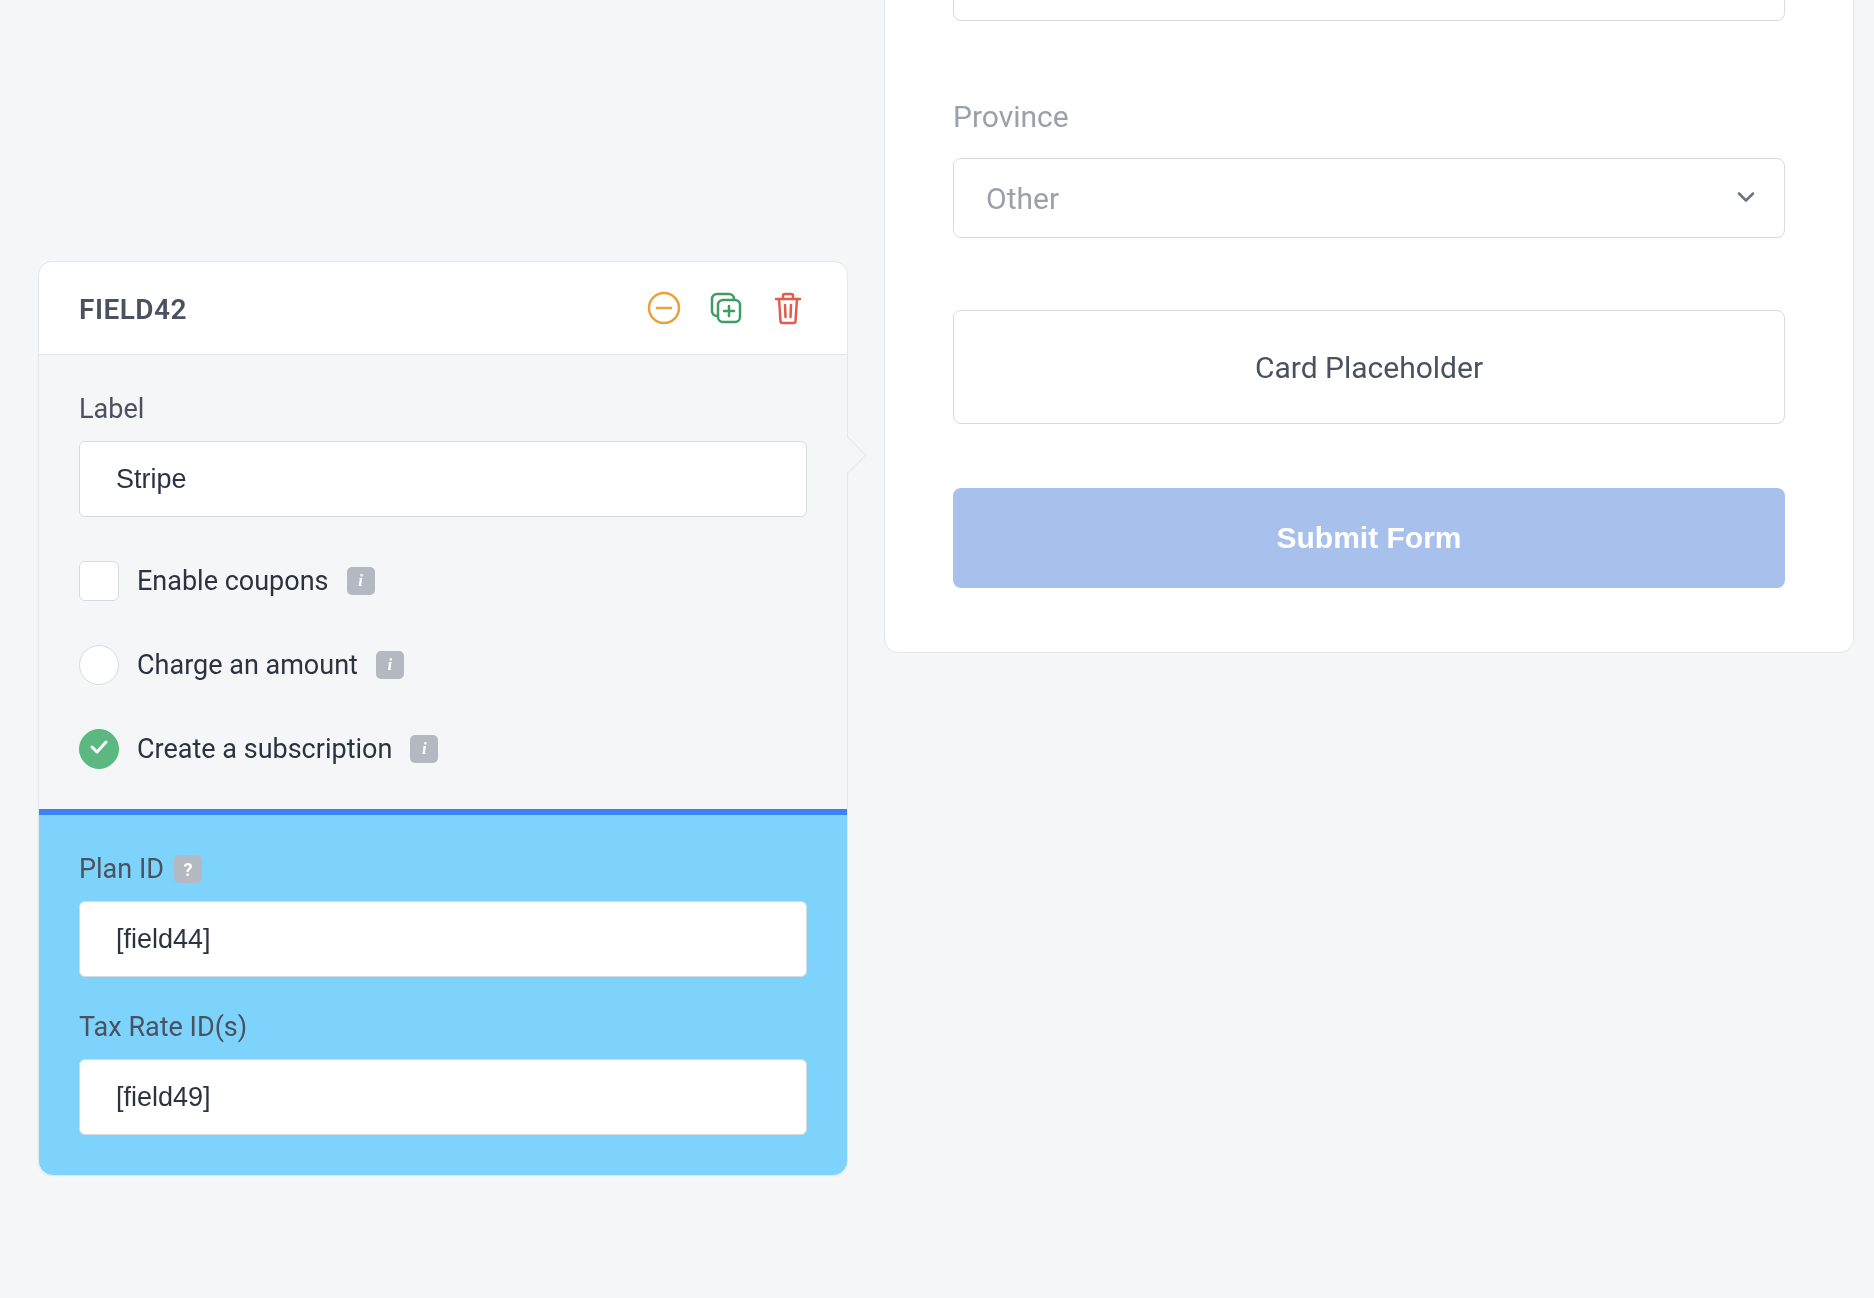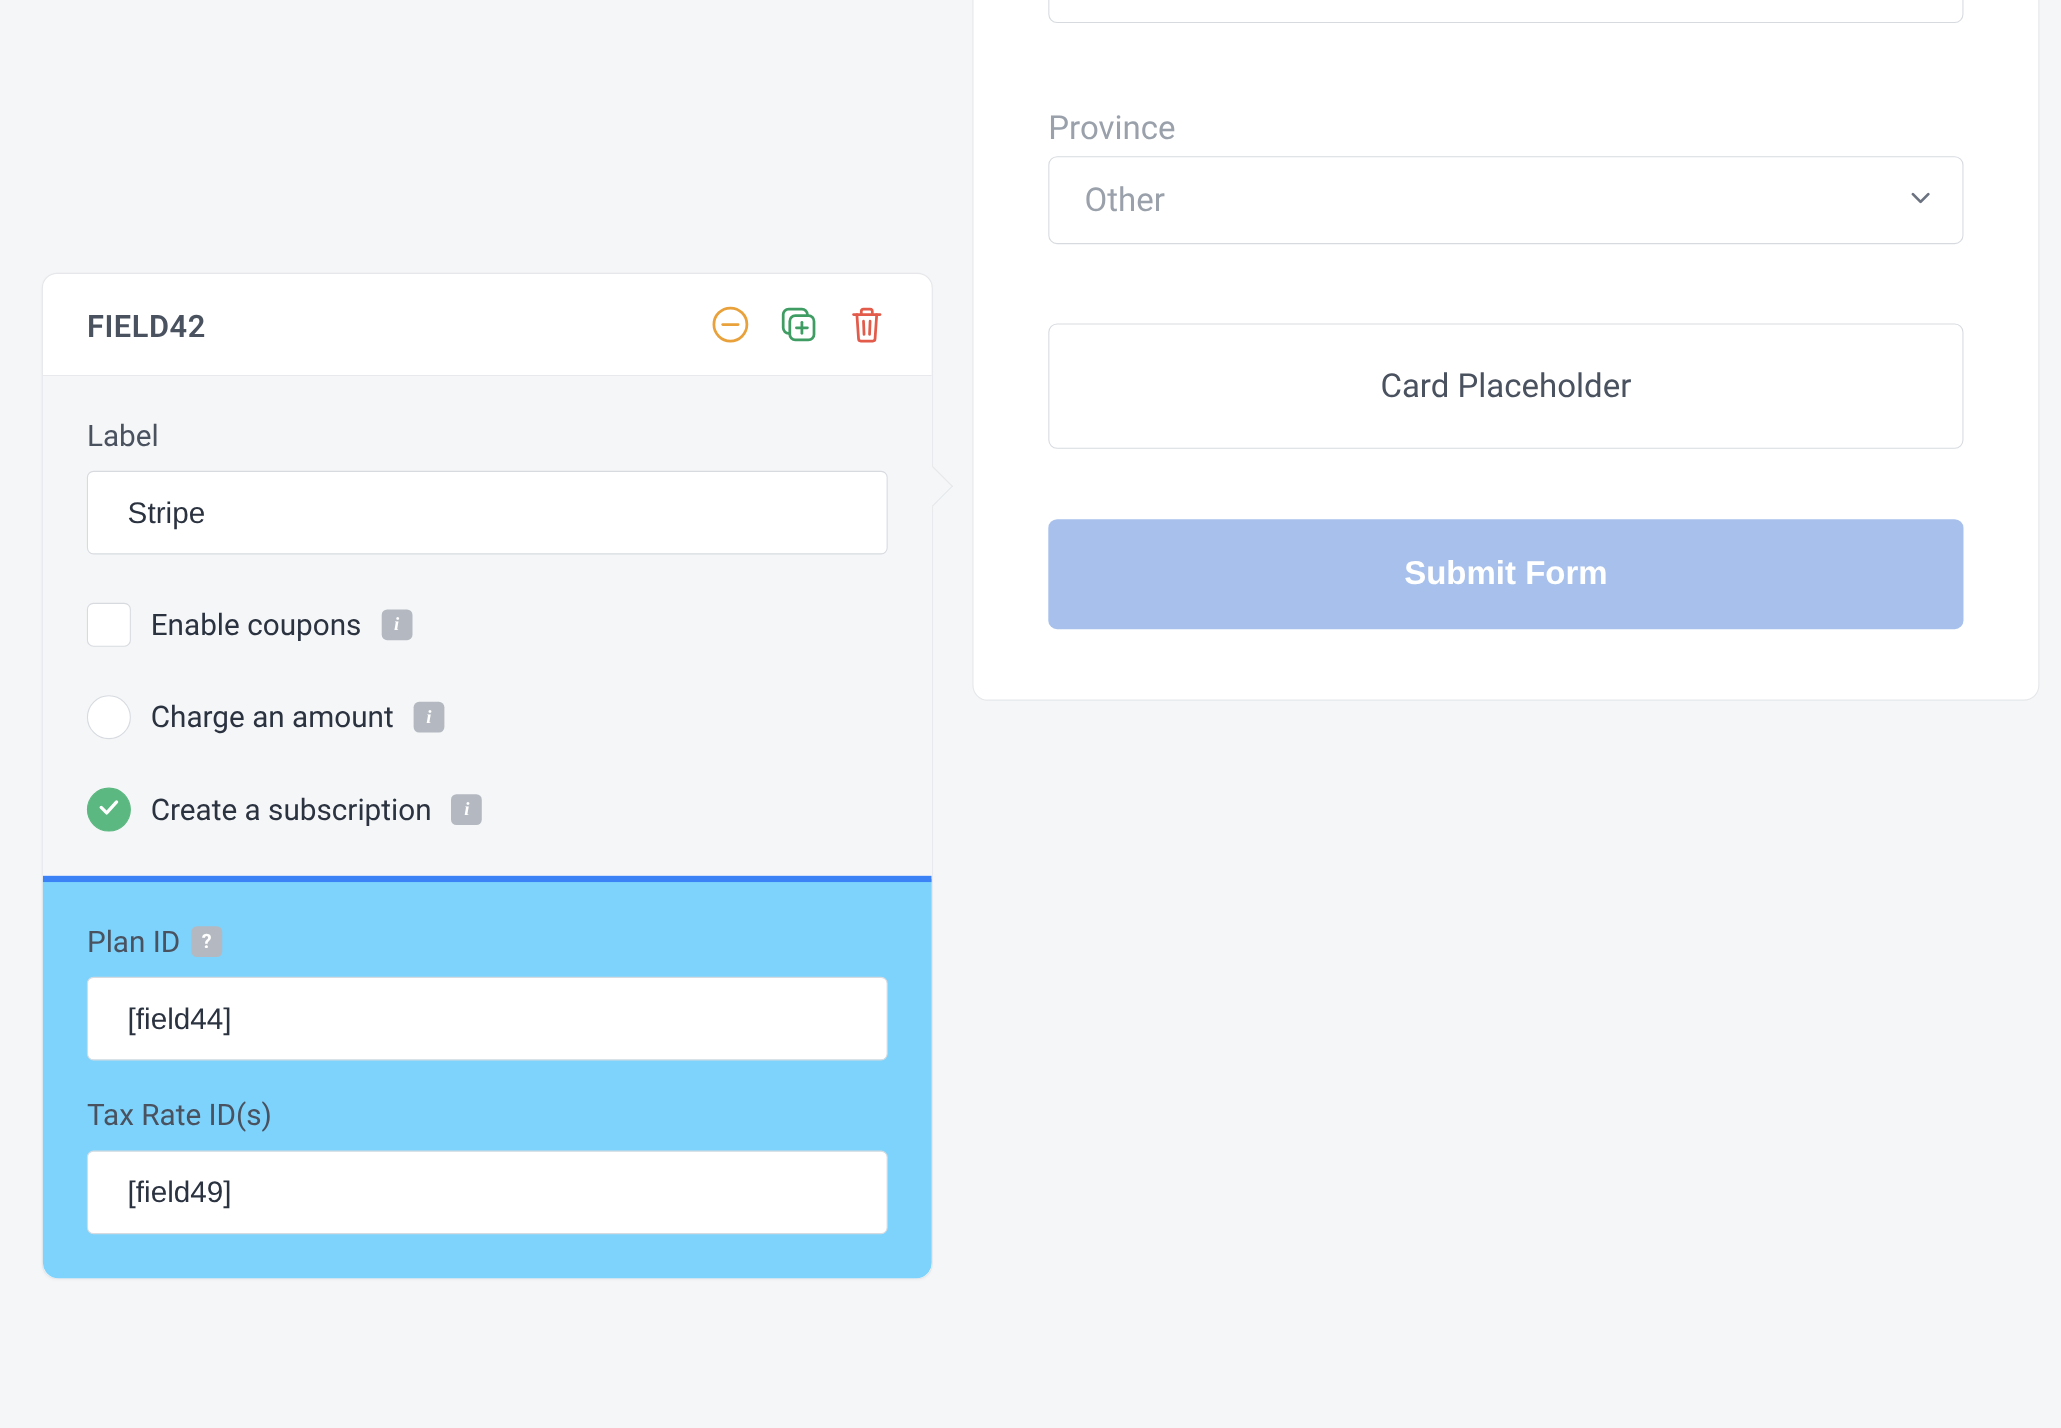--- a/index.html
+++ b/index.html
@@ -9,21 +9,21 @@
     width: 1874px;
     height: 1298px;
     overflow: hidden;
     position: relative;
   }
 
   
   .field-panel {
     position: absolute;
     left: 38px;
-    top: 248px;
+    top: 261px;
     width: 810px;
     background: #fff;
     border: 1px solid #e5e7ea;
     border-radius: 14px;
     box-shadow: 0 1px 2px rgba(0,0,0,0.02);
   }
   .field-panel-header {
     display: flex;
     align-items: center;
     justify-content: space-between;
@@ -165,21 +165,21 @@
     width: 970px;
     background: #fff;
     border: 1px solid #e5e7ea;
     border-radius: 14px;
     padding: 0 68px 64px 68px;
   }
   .preview-group { margin-top: 48px; }
   .preview-label {
     font-size: 30px;
     color: #9aa1ab;
-    margin-bottom: 8px;
+    margin-bottom: 24px;
     font-weight: 400;
   }
   .select-box {
     position: relative;
     width: 100%;
     height: 80px;
     border: 1px solid #d7dbe0;
     border-radius: 8px;
     background: #fff;
     display: flex;

